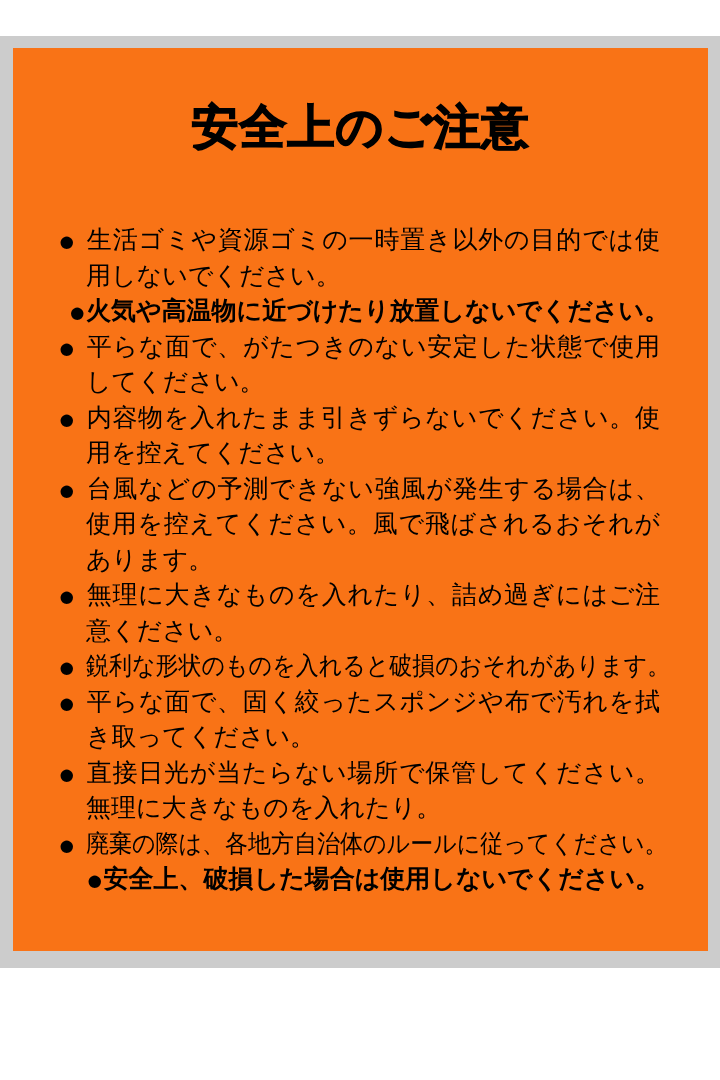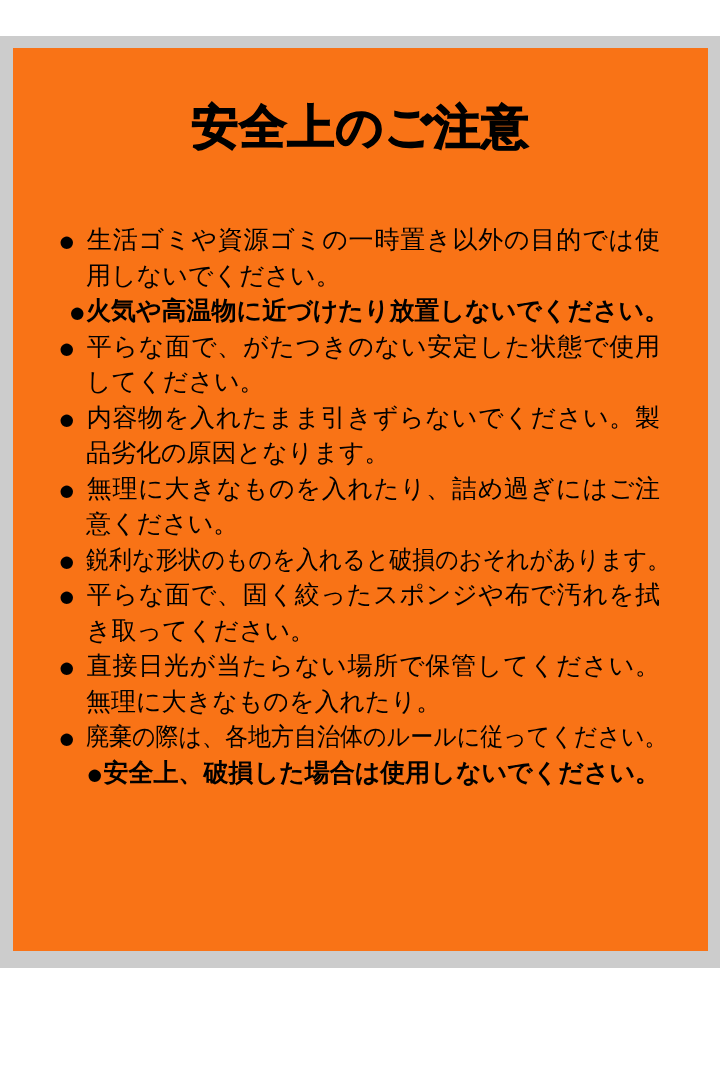--- a/index.html
+++ b/index.html
@@ -82,21 +82,24 @@
     <div class="notice">
       <span class="marker">●</span><span class="text">生活ゴミや資源ゴミの一時置き以外の目的では使用しないでください。</span>
     </div>
     <div class="notice oneline">
       <span class="marker">●</span><span class="text">火気や高温物に近づけたり放置しないでください。</span>
     </div>
     <div class="notice">
       <span class="marker">●</span><span class="text">平らな面で、がたつきのない安定した状態で使用してください。</span>
     </div>
     <div class="notice">
-      <span class="marker">●</span><span class="text">内容物を入れたまま引きずらないでください。製品劣化の原因となります。</span>
+      <span class="marker">●</span><span class="text">内容物を入れたまま引きずらないでください。使用を控えてください。</span>
+    </div>
+    <div class="notice">
+      <span class="marker">●</span><span class="text">台風などの予測できない強風が発生する場合は、使用を控えてください。風で飛ばされるおそれがあります。</span>
     </div>
     <div class="notice">
       <span class="marker">●</span><span class="text">無理に大きなものを入れたり、詰め過ぎにはご注意ください。</span>
     </div>
     <div class="notice tight">
       <span class="marker">●</span><span class="text">鋭利な形状のものを入れると破損のおそれがあります。</span>
     </div>
     <div class="notice">
       <span class="marker">●</span><span class="text">平らな面で、固く絞ったスポンジや布で汚れを拭き取ってください。</span>
     </div>

